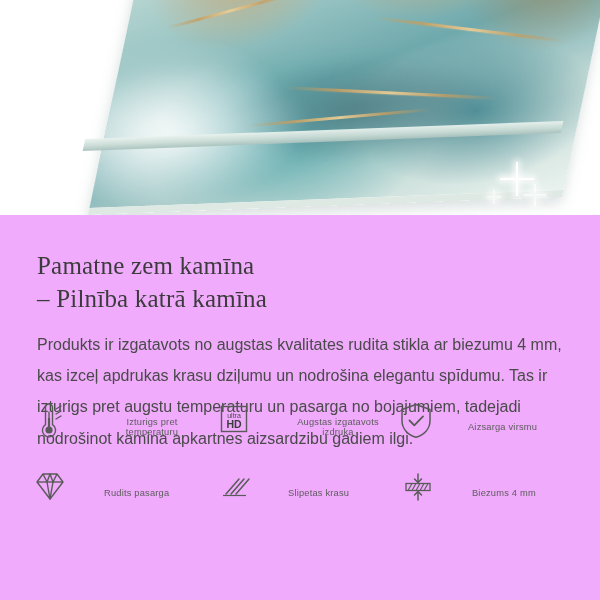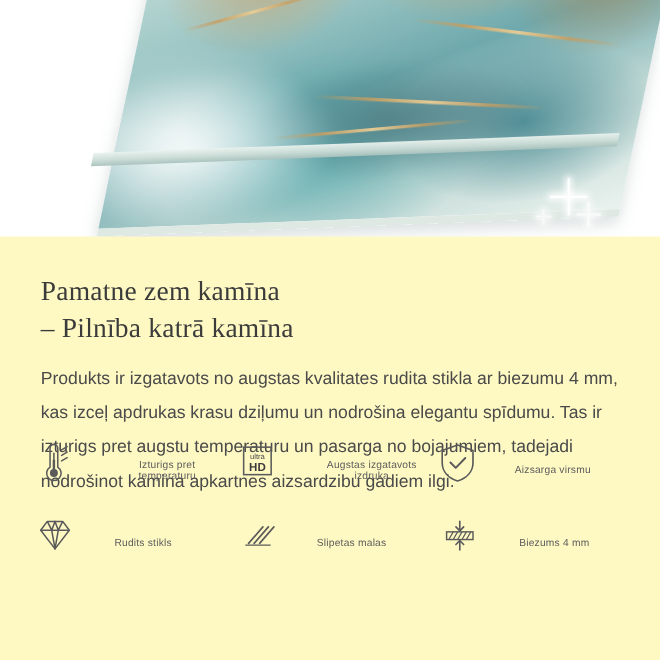--- a/index.html
+++ b/index.html
@@ -10,21 +10,21 @@
     width: 600px;
     height: 600px;
     background: #ffffff;
     font-family: "Liberation Sans", sans-serif;
     overflow: hidden;
   }
   .page {
     position: relative;
     width: 600px;
     height: 600px;
-    background: #fef9c3;
+    background: #f0abfc;
   }
 
   
   .hero {
     position: absolute;
     left: 0;
     top: 0;
     width: 600px;
     height: 215px;
     overflow: hidden;
@@ -236,35 +236,35 @@
       <div class="icon-box">
         <svg width="44" height="40" viewBox="0 0 44 40">
           <g fill="none" stroke="#5a5a5a" stroke-width="1.4" stroke-linejoin="round">
             <path d="M9 15 15 7h14l6 8-13 17z"></path>
             <path d="M9 15h26"></path>
             <path d="M15 7l4 8 3-8 3 8 4-8"></path>
             <path d="M19 15l3 17 3-17"></path>
           </g>
         </svg>
       </div>
-      <div class="caption">Rudits stikls</div>
+      <div class="caption">Rudits pasarga</div>
     </div>
 
     <div class="feature row2-item">
       <div class="icon-box">
         <svg width="44" height="40" viewBox="0 0 44 40">
           <g stroke="#5a5a5a" stroke-width="1.5" stroke-linecap="round" fill="none">
             <line x1="14" y1="27" x2="27" y2="12"></line>
             <line x1="19" y1="27" x2="32" y2="12"></line>
             <line x1="24" y1="27" x2="37" y2="12"></line>
           </g>
           <line x1="11" y1="28.5" x2="34" y2="28.5" stroke="#5a5a5a" stroke-width="1.2"></line>
         </svg>
       </div>
-      <div class="caption">Slipetas malas</div>
+      <div class="caption">Slipetas krasu</div>
     </div>
 
     <div class="feature row2-item">
       <div class="icon-box">
         <svg width="44" height="40" viewBox="0 0 44 40">
           <g stroke="#5a5a5a" stroke-width="1.5" fill="none" stroke-linecap="round" stroke-linejoin="round">
             <line x1="22" y1="7" x2="22" y2="15"></line>
             <path d="M18.5 12 22 15.6 25.5 12"></path>
             <line x1="22" y1="33" x2="22" y2="25"></line>
             <path d="M18.5 28 22 24.4 25.5 28"></path>

